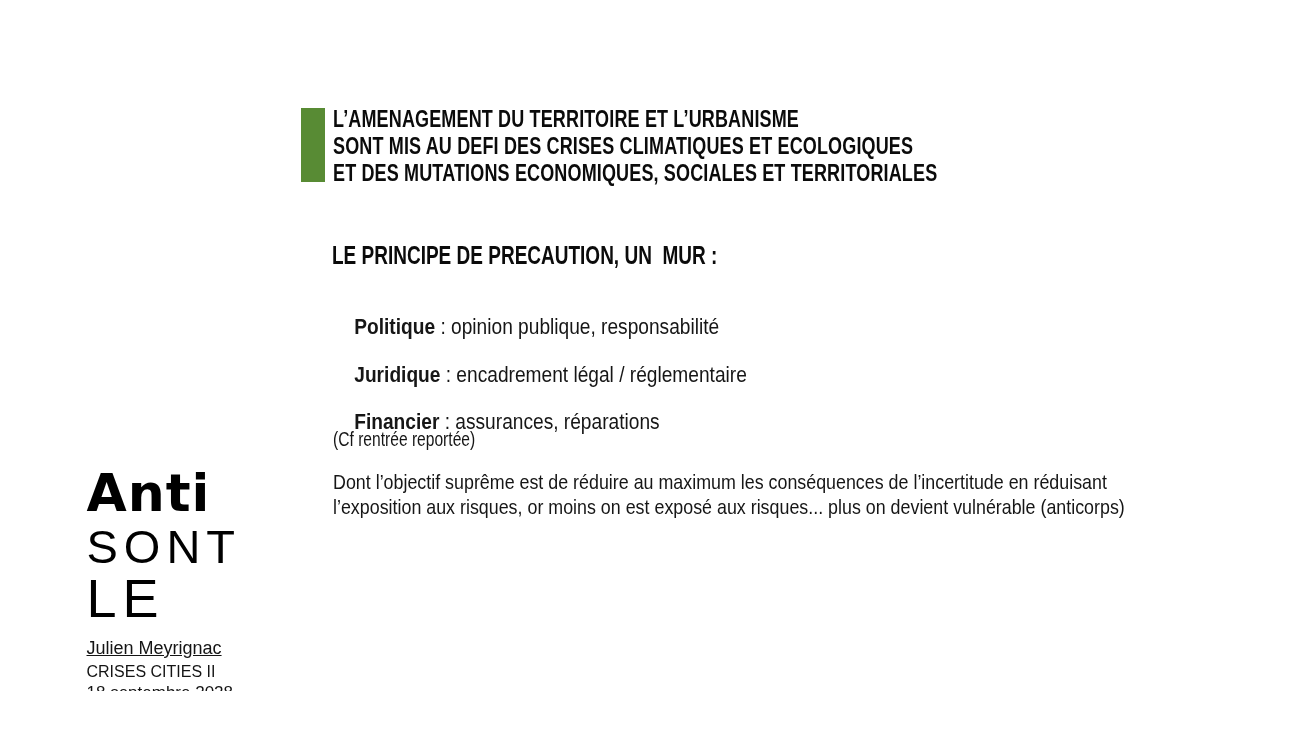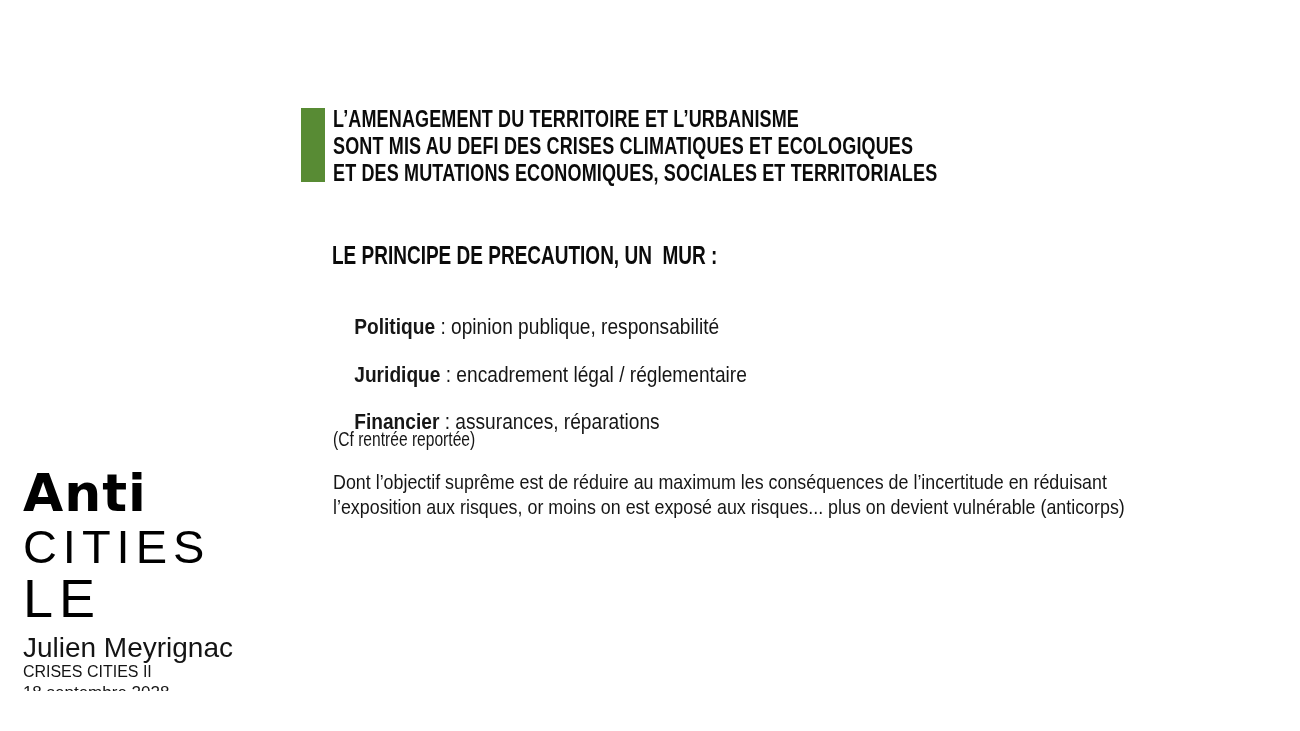--- a/index.html
+++ b/index.html
@@ -111,22 +111,23 @@
     line-height: 50px;
     letter-spacing: 6px;
     margin-right: -6px;
   }
   .credits {
     margin-top: 12px;
     padding-right: 7px;
     color: #141414;
   }
   .credit-author {
-    font-size: 28px;
+    font-size: 18px;
     line-height: 26px;
+    text-decoration: underline;
   }
   .credit-event {
     font-size: 16px;
     line-height: 21px;
   }
   .credit-date {
     font-size: 17px;
     line-height: 21px;
   }
 </style>
@@ -159,21 +160,21 @@
 
   <div class="small-note">(Cf rentrée reportée)</div>
 
   <div class="paragraph">
     <div>Dont l’objectif suprême est de réduire au maximum les conséquences de l’incertitude en réduisant</div>
     <div>l’exposition aux risques, or moins on est exposé aux risques... plus on devient vulnérable (anticorps)</div>
   </div>
 
   <div class="logo-block">
     <div class="logo-anti">Anti</div>
-    <div class="logo-fragi">CITIES</div>
+    <div class="logo-fragi">SONT</div>
     <div class="logo-le">LE</div>
     <div class="credits">
       <div class="credit-author">Julien Meyrignac</div>
       <div class="credit-event">CRISES CITIES II</div>
       <div class="credit-date">18 septembre 2028</div>
     </div>
   </div>
 
 </div>
 

